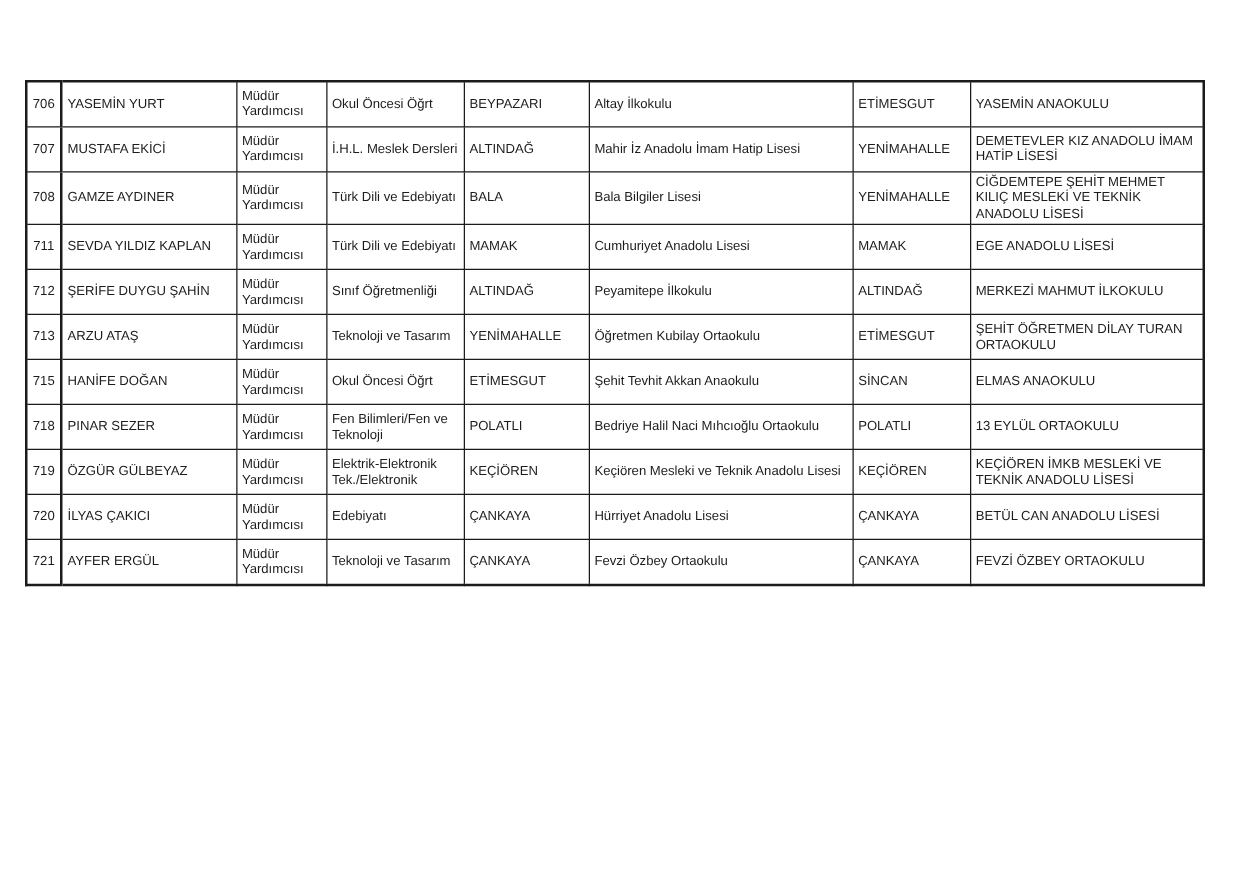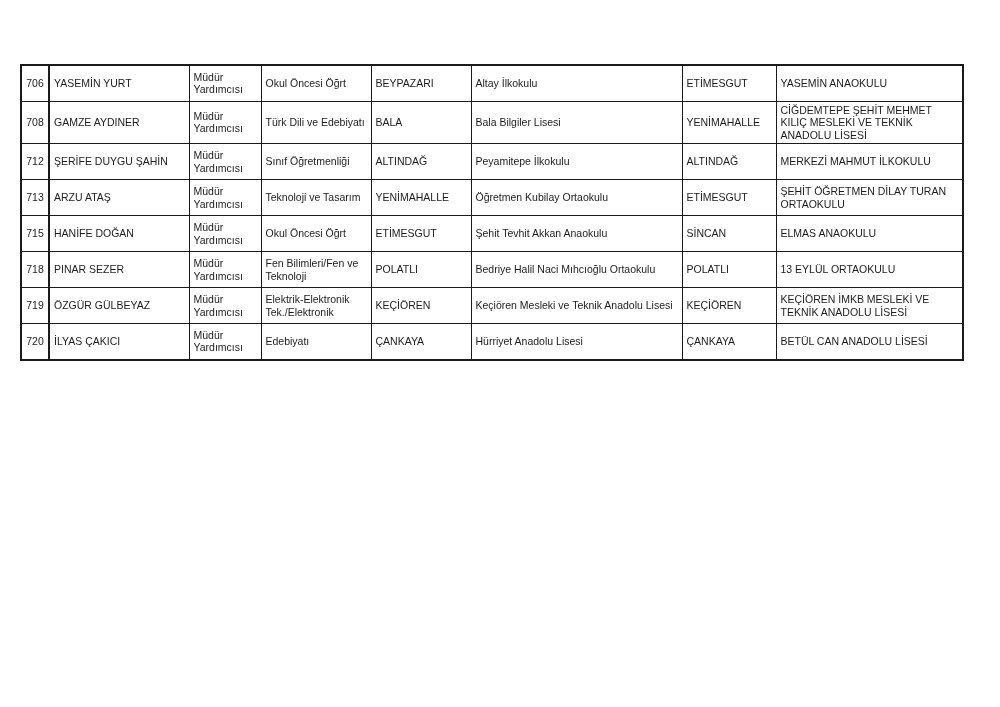--- a/index.html
+++ b/index.html
@@ -67,34 +67,54 @@
     <td class="c-no">706</td>
     <td>YASEMİN YURT</td>
     <td>Müdür Yardımcısı</td>
     <td>Okul Öncesi Öğrt</td>
     <td>BEYPAZARI</td>
     <td>Altay İlkokulu</td>
     <td>ETİMESGUT</td>
     <td>YASEMİN ANAOKULU</td>
   </tr>
 
+  <tr>
+    <td class="c-no">707</td>
+    <td>MUSTAFA EKİCİ</td>
+    <td>Müdür Yardımcısı</td>
+    <td>İ.H.L. Meslek Dersleri</td>
+    <td>ALTINDAĞ</td>
+    <td>Mahir İz Anadolu İmam Hatip Lisesi</td>
+    <td>YENİMAHALLE</td>
+    <td>DEMETEVLER KIZ ANADOLU İMAM HATİP LİSESİ</td>
+  </tr>
 
   <tr>
     <td class="c-no">708</td>
     <td>GAMZE AYDINER</td>
     <td>Müdür Yardımcısı</td>
     <td>Türk Dili ve Edebiyatı</td>
     <td>BALA</td>
     <td>Bala Bilgiler Lisesi</td>
     <td>YENİMAHALLE</td>
     <td>CİĞDEMTEPE ŞEHİT MEHMET KILIÇ MESLEKİ VE TEKNİK ANADOLU LİSESİ</td>
   </tr>
 
 
 
+  <tr>
+    <td class="c-no">711</td>
+    <td>SEVDA YILDIZ KAPLAN</td>
+    <td>Müdür Yardımcısı</td>
+    <td>Türk Dili ve Edebiyatı</td>
+    <td>MAMAK</td>
+    <td>Cumhuriyet Anadolu Lisesi</td>
+    <td>MAMAK</td>
+    <td>EGE ANADOLU LİSESİ</td>
+  </tr>
 
   <tr>
     <td class="c-no">712</td>
     <td>ŞERİFE DUYGU ŞAHİN</td>
     <td>Müdür Yardımcısı</td>
     <td>Sınıf Öğretmenliği</td>
     <td>ALTINDAĞ</td>
     <td>Peyamitepe İlkokulu</td>
     <td>ALTINDAĞ</td>
     <td>MERKEZİ MAHMUT İLKOKULU</td>
@@ -151,15 +171,25 @@
     <td class="c-no">720</td>
     <td>İLYAS ÇAKICI</td>
     <td>Müdür Yardımcısı</td>
     <td>Edebiyatı</td>
     <td>ÇANKAYA</td>
     <td>Hürriyet Anadolu Lisesi</td>
     <td>ÇANKAYA</td>
     <td>BETÜL CAN ANADOLU LİSESİ</td>
   </tr>
 
+  <tr>
+    <td class="c-no">721</td>
+    <td>AYFER ERGÜL</td>
+    <td>Müdür Yardımcısı</td>
+    <td>Teknoloji ve Tasarım</td>
+    <td>ÇANKAYA</td>
+    <td>Fevzi Özbey Ortaokulu</td>
+    <td>ÇANKAYA</td>
+    <td>FEVZİ ÖZBEY ORTAOKULU</td>
+  </tr>
 </tbody>
   </table>
 </div>
 
 </body></html>

